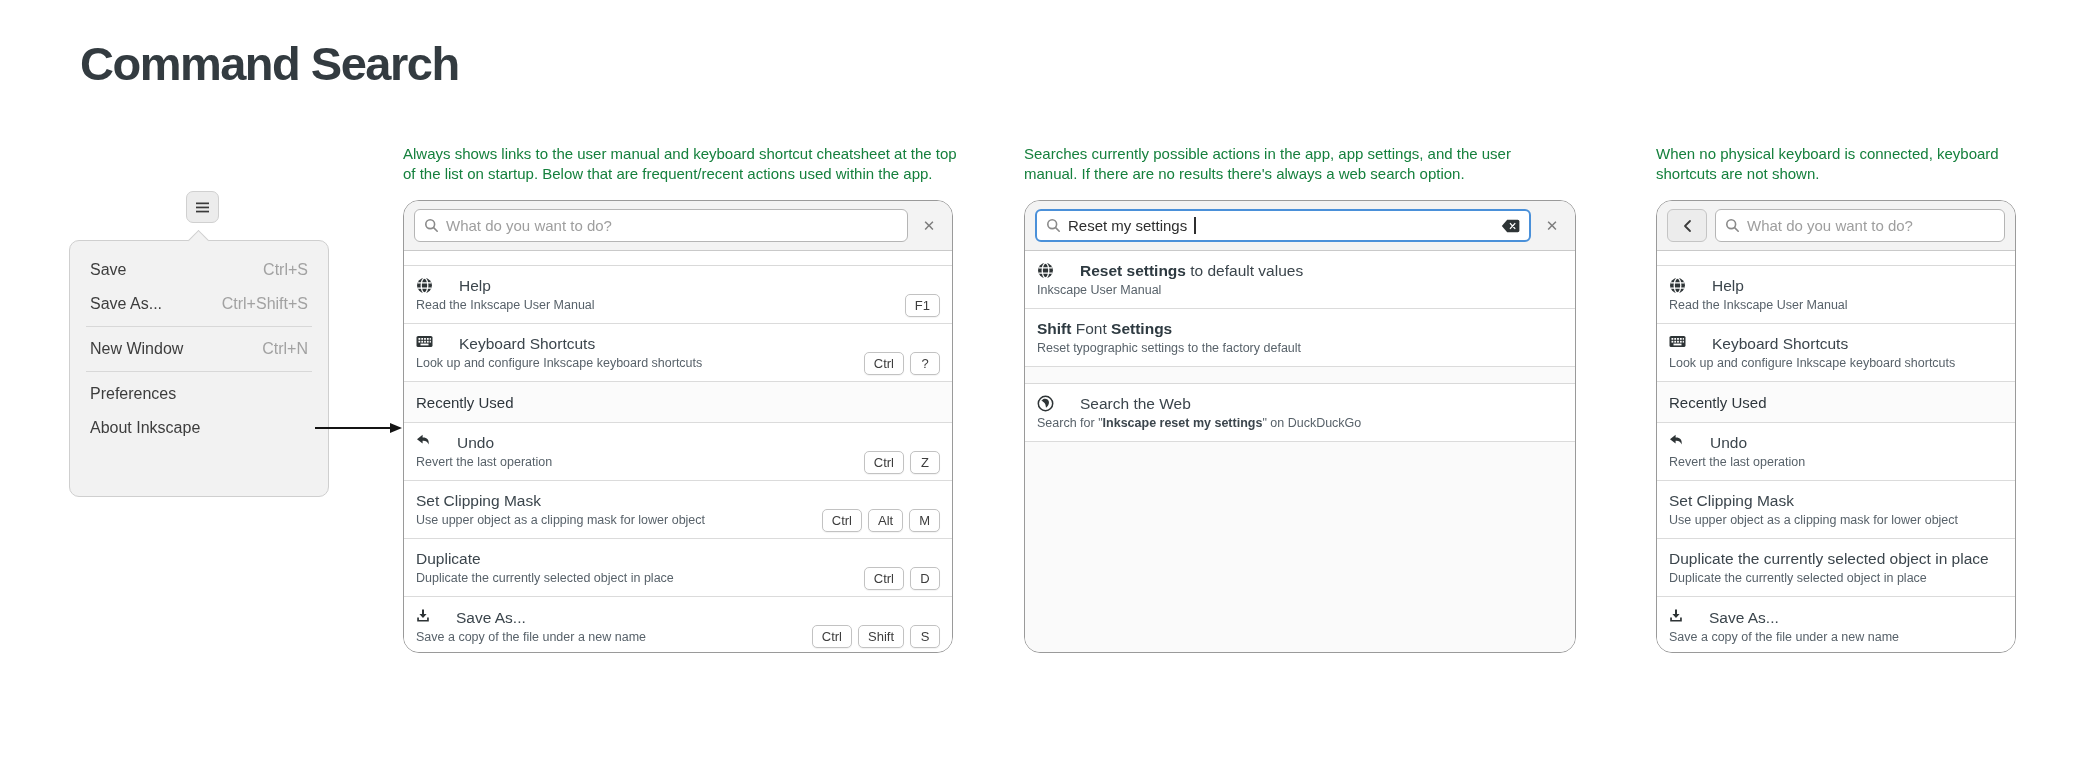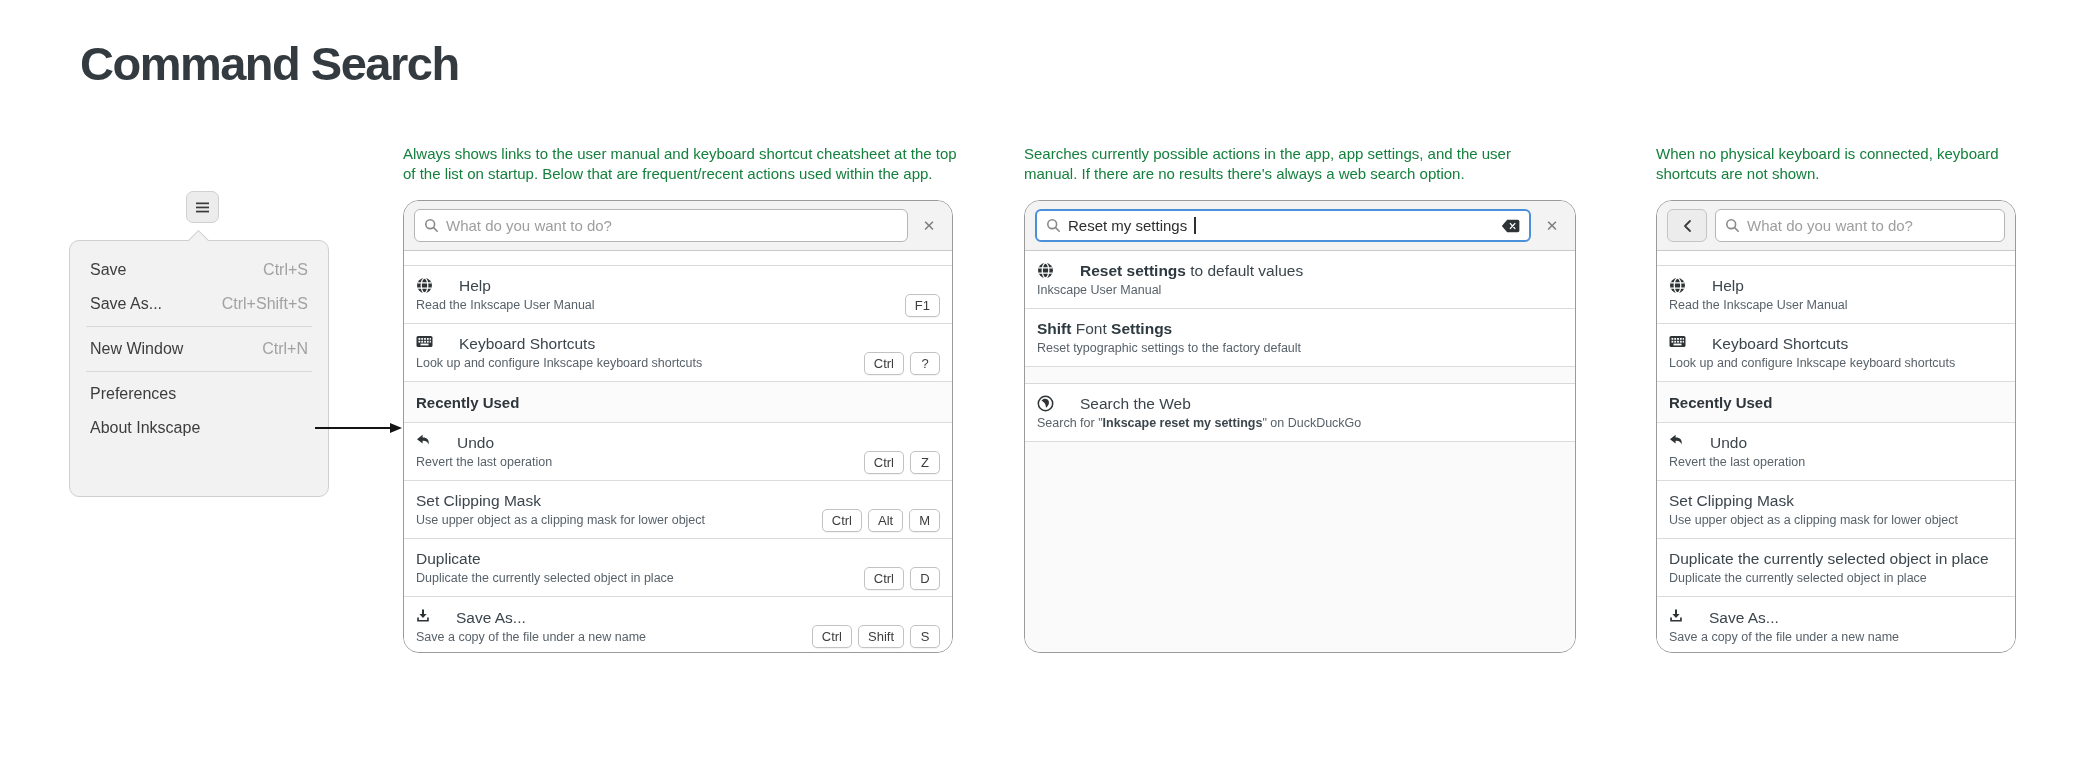--- a/index.html
+++ b/index.html
@@ -54,21 +54,21 @@
   .row:last-child{border-bottom:none;}
   .title-line{display:flex;align-items:flex-start;gap:26px;}
   .title{font-size:15.5px;color:#3b454c;}
   .tb{font-weight:bold;color:#2e3a41;}
   .subtitle{font-size:12.5px;color:#58626a;margin-top:3px;}
   .sb{font-weight:bold;color:#3c464d;}
   .keys{display:flex;gap:6px;margin-top:21px;}
   .key{border:1px solid #c2c2c2;border-radius:5px;background:#fff;padding:3px 9px;font-size:13px;
        color:#3d3d3d;min-width:10px;text-align:center;box-shadow:0 1px 1px rgba(0,0,0,0.05);}
   .section-row{height:40px;min-height:40px;background:#fbfbfb;border-bottom:1px solid #dbdbdb;
-               display:flex;align-items:center;padding:0 12px;font-weight:bold;font-size:15px;color:#2e363c;text-align:center;}
+               display:flex;align-items:center;padding:0 12px;font-weight:normal;font-size:15px;color:#2e363c;text-align:center;}
   .empty-fill{flex:1;background:#fafafa;}
   .icon{display:inline-flex;align-items:center;}
 </style>
 </head>
 <body>
 
 <div class="canvas">
 
   <div class="page-title">Command Search</div>
 

